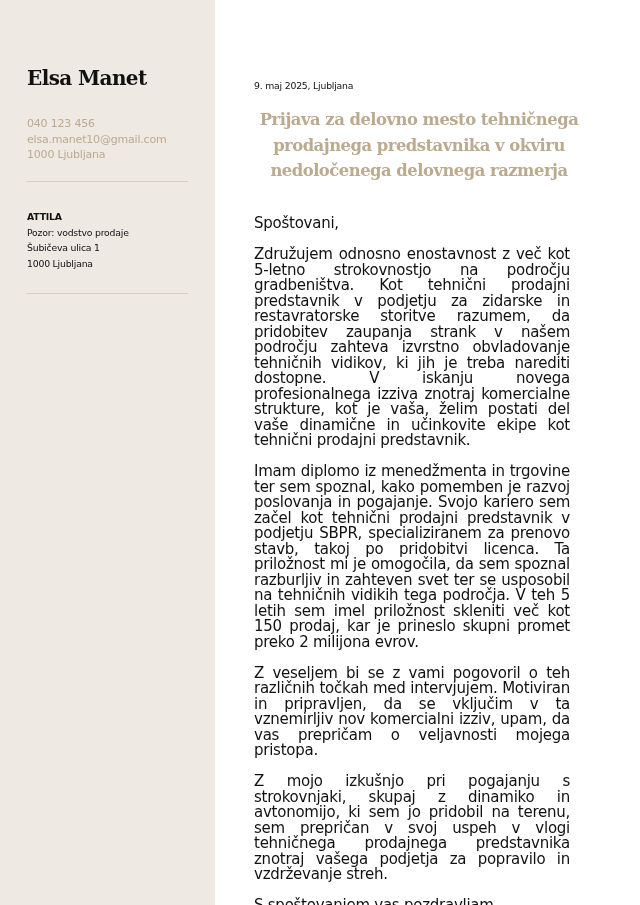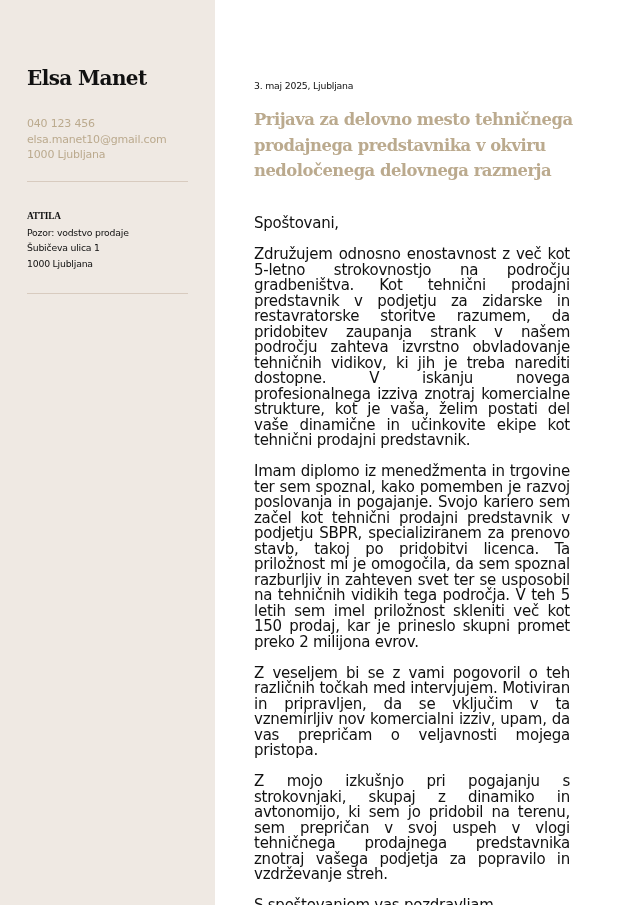--- a/index.html
+++ b/index.html
@@ -28,33 +28,34 @@
       position: absolute; left: 27px; width: 161px; height: 1px;
       background: #D8CBBF;
     }
     .div1 { top: 181px; }
     .div2 { top: 293px; }
     .recipient {
       position: absolute; left: 27px; top: 209px;
       font-size: 9.3px; line-height: 15.5px; color: #111;
       letter-spacing: -0.2px;
     }
-    .recipient .company { font-weight: bold; font-family: Liberation Serif, serif; }
+    .recipient .company { font-weight: bold; }
     .main {
       position: absolute; left: 254px; top: 0; width: 316px;
     }
     .date {
       position: absolute; top: 80px; left: 0;
       font-size: 9.3px; color: #111; letter-spacing: -0.2px; white-space: nowrap;
     }
     .title {
       position: absolute; top: 107px; left: 0; width: 330px;
       font-family: "DejaVu Serif", serif; font-weight: bold;
       font-size: 16.4px; line-height: 25.5px; color: #BBAA8E;
       letter-spacing: -0.5px;
+      text-align: center;
     }
     .letter {
       position: absolute; top: 216px; left: 0; width: 316px;
       font-size: 15px; line-height: 15.5px; color: #111;
       letter-spacing: -0.25px;
     }
     .letter p { margin: 0 0 15.5px 0; }
     .letter p.just { text-align: justify; }
   </style>
 </head>
@@ -71,21 +72,21 @@
   <div class="recipient">
     <div class="company">ATTILA</div>
     <div>Pozor: vodstvo prodaje</div>
     <div>Šubičeva ulica 1</div>
     <div>1000 Ljubljana</div>
   </div>
   <div class="divider div2"></div>
 </div>
 
 <div class="main">
-  <div class="date">3. maj 2025, Ljubljana</div>
+  <div class="date">9. maj 2025, Ljubljana</div>
   <div class="title">Prijava za delovno mesto tehničnega prodajnega predstavnika v okviru nedoločenega delovnega razmerja</div>
   <div class="letter">
     <p>Spoštovani,</p>
     <p class="just">Združujem odnosno enostavnost z več kot 5-letno strokovnostjo na področju gradbeništva. Kot tehnični prodajni predstavnik v podjetju za zidarske in restavratorske storitve razumem, da pridobitev zaupanja strank v našem področju zahteva izvrstno obvladovanje tehničnih vidikov, ki jih je treba narediti dostopne. V iskanju novega profesionalnega izziva znotraj komercialne strukture, kot je vaša, želim postati del vaše dinamične in učinkovite ekipe kot tehnični prodajni predstavnik.</p>
     <p class="just">Imam diplomo iz menedžmenta in trgovine ter sem spoznal, kako pomemben je razvoj poslovanja in pogajanje. Svojo kariero sem začel kot tehnični prodajni predstavnik v podjetju SBPR, specializiranem za prenovo stavb, takoj po pridobitvi licenca. Ta priložnost mi je omogočila, da sem spoznal razburljiv in zahteven svet ter se usposobil na tehničnih vidikih tega področja. V teh 5 letih sem imel priložnost skleniti več kot 150 prodaj, kar je prineslo skupni promet preko 2 milijona evrov.</p>
     <p class="just">Z veseljem bi se z vami pogovoril o teh različnih točkah med intervjujem. Motiviran in pripravljen, da se vključim v ta vznemirljiv nov komercialni izziv, upam, da vas prepričam o veljavnosti mojega pristopa.</p>
     <p class="just">Z mojo izkušnjo pri pogajanju s strokovnjaki, skupaj z dinamiko in avtonomijo, ki sem jo pridobil na terenu, sem prepričan v svoj uspeh v vlogi tehničnega prodajnega predstavnika znotraj vašega podjetja za popravilo in vzdrževanje streh.</p>
     <p>S spoštovanjem vas pozdravljam,</p>
     <p>Elsa Manet</p>
   </div>

